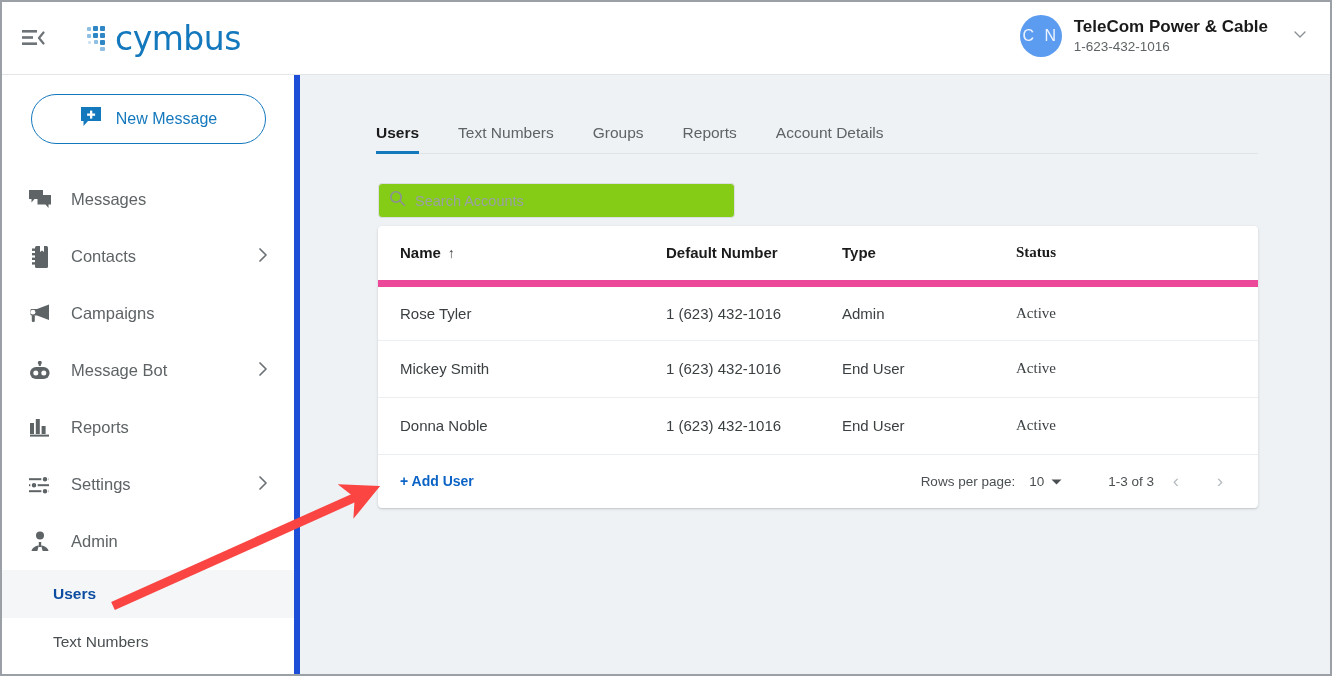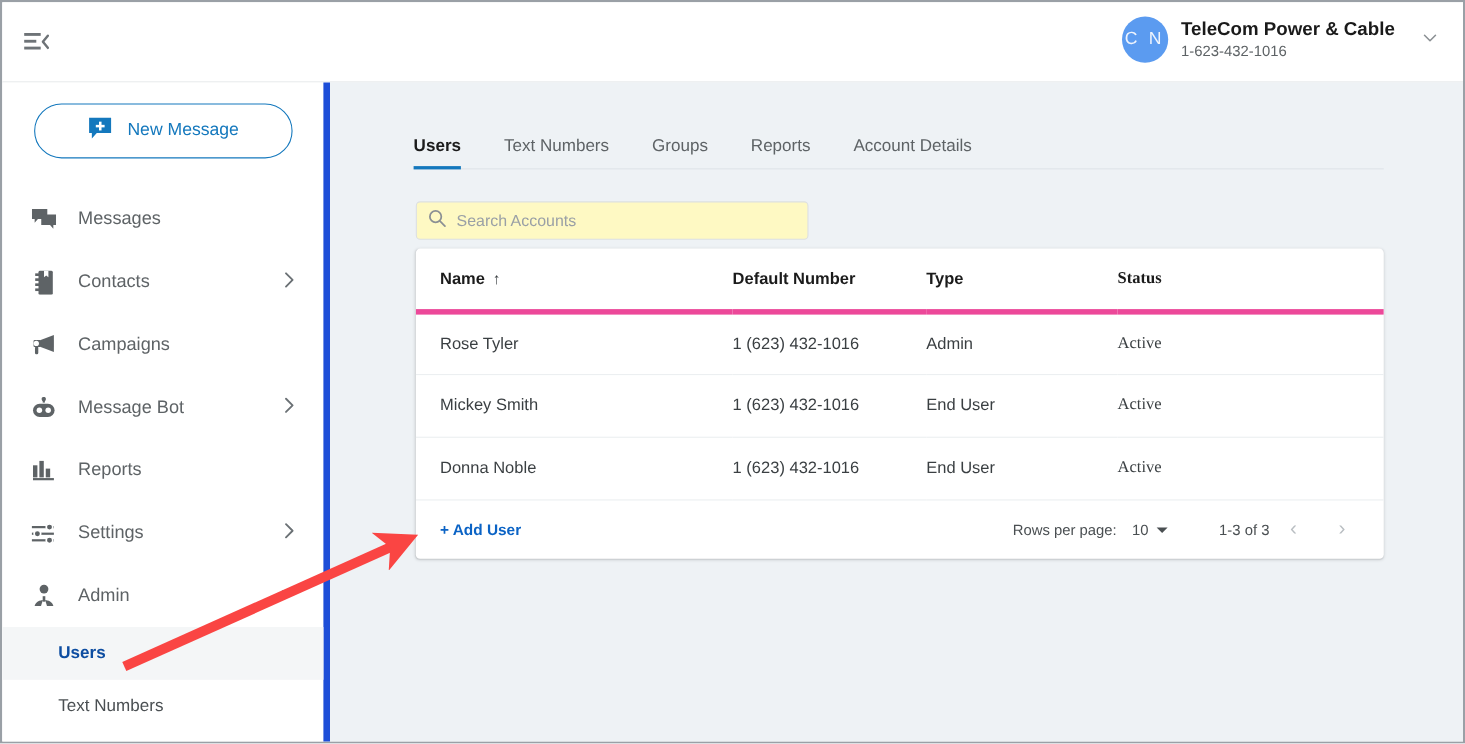--- a/index.html
+++ b/index.html
@@ -117,21 +117,21 @@
   }
   .tab.active { color: #1b1b1b; font-weight: bold; }
   .tab.active::after {
     content: ""; position: absolute; left: 0; right: 0; bottom: -1px;
     height: 3px; background: #1478bd;
   }
 
   .search-box {
     position: absolute; left: 376px; top: 181px;
     width: 357px; height: 35px;
-    background: #fef9c3; border: 1px solid #dcdfe2; border-radius: 4px;
+    background: #84cc16; border: 1px solid #dcdfe2; border-radius: 4px;
     display: flex; align-items: center; padding: 0 10px;
   }
   .search-box input {
     border: 0; outline: 0; flex: 1; margin-left: 9px;
     font-size: 14.5px; color: #3c4043;
     font-family: "Liberation Sans", sans-serif;
     background: transparent;
   }
   .search-box input::placeholder { color: #9aa0a6; }
 
@@ -142,21 +142,21 @@
     box-shadow: 0 1px 3px rgba(0,0,0,.14), 0 1px 1px rgba(0,0,0,.06);
     overflow: hidden;
   }
   table.users { width: 100%; border-collapse: collapse; table-layout: fixed; }
   table.users th, table.users td {
     text-align: left; padding: 0; height: 57px; vertical-align: middle;
     font-size: 15px; color: #3a3f42;
   }
   table.users th {
     font-weight: bold; color: #1b1b1b; font-size: 15px;
-    border-bottom: 5px solid #ec4899;
+    border-bottom: 7px solid #ec4899;
     margin-left: 12px;
   }
   table.users td { border-bottom: 1px solid #eceff1; }
   .c1 { width: 288px; padding-left: 22px !important; }
   .c2 { width: 176px; }
   .c3 { width: 174px; }
   .c4 { width: 242px; font-family: Liberation Serif, serif; }
   .sort-arrow { margin-left: 7px; color: #3a3f42; font-size: 14px; }
 
   .tfoot {
@@ -192,20 +192,35 @@
 
     <div class="hamburger">
       <svg width="24" height="20" viewBox="0 0 24 20">
         <rect x="1" y="2" width="15" height="2.6" fill="#6e7377"></rect>
         <rect x="1" y="8.2" width="11" height="2.6" fill="#6e7377"></rect>
         <rect x="1" y="14.4" width="15" height="2.6" fill="#6e7377"></rect>
         <path d="M22.5 4.5 L18 10 L22.5 15.5" stroke="#6e7377" stroke-width="2.2" fill="none" stroke-linecap="round" stroke-linejoin="round"></path>
       </svg>
     </div>
 
+    <div class="logo-wrap">
+      <svg class="logo-dots" width="26" height="28" viewBox="0 0 26 28">
+        <rect x="1" y="3" width="4" height="4" rx="1" fill="#8fc0e3"></rect>
+        <rect x="7" y="2" width="5" height="5" rx="1" fill="#2f86c4"></rect>
+        <rect x="14" y="2" width="5" height="5" rx="1" fill="#2f86c4"></rect>
+        <rect x="1" y="10" width="4" height="4" rx="1" fill="#8fc0e3"></rect>
+        <rect x="7" y="9" width="5" height="5" rx="1" fill="#2f86c4"></rect>
+        <rect x="14" y="9" width="5" height="5" rx="1" fill="#2f86c4"></rect>
+        <rect x="2" y="17" width="3" height="3" rx="1" fill="#cfe2f1"></rect>
+        <rect x="8" y="16" width="4" height="4" rx="1" fill="#8fc0e3"></rect>
+        <rect x="14" y="16" width="5" height="5" rx="1" fill="#2f86c4"></rect>
+        <rect x="14" y="23" width="5" height="4" rx="1" fill="#8fc0e3"></rect>
+      </svg>
+      <span class="logo-text">cymbus</span>
+    </div>
 
     <div class="acct">
       <div class="avatar">C N</div>
       <div class="acct-txt">
         <div class="acct-name">TeleCom Power &amp; Cable</div>
         <div class="acct-num">1-623-432-1016</div>
       </div>
       <div class="acct-caret">
         <svg width="16" height="16" viewBox="0 0 16 16">
           <path d="M3 6 L8 11 L13 6" stroke="#8b9094" stroke-width="1.4" fill="none" stroke-linecap="round" stroke-linejoin="round"></path>

